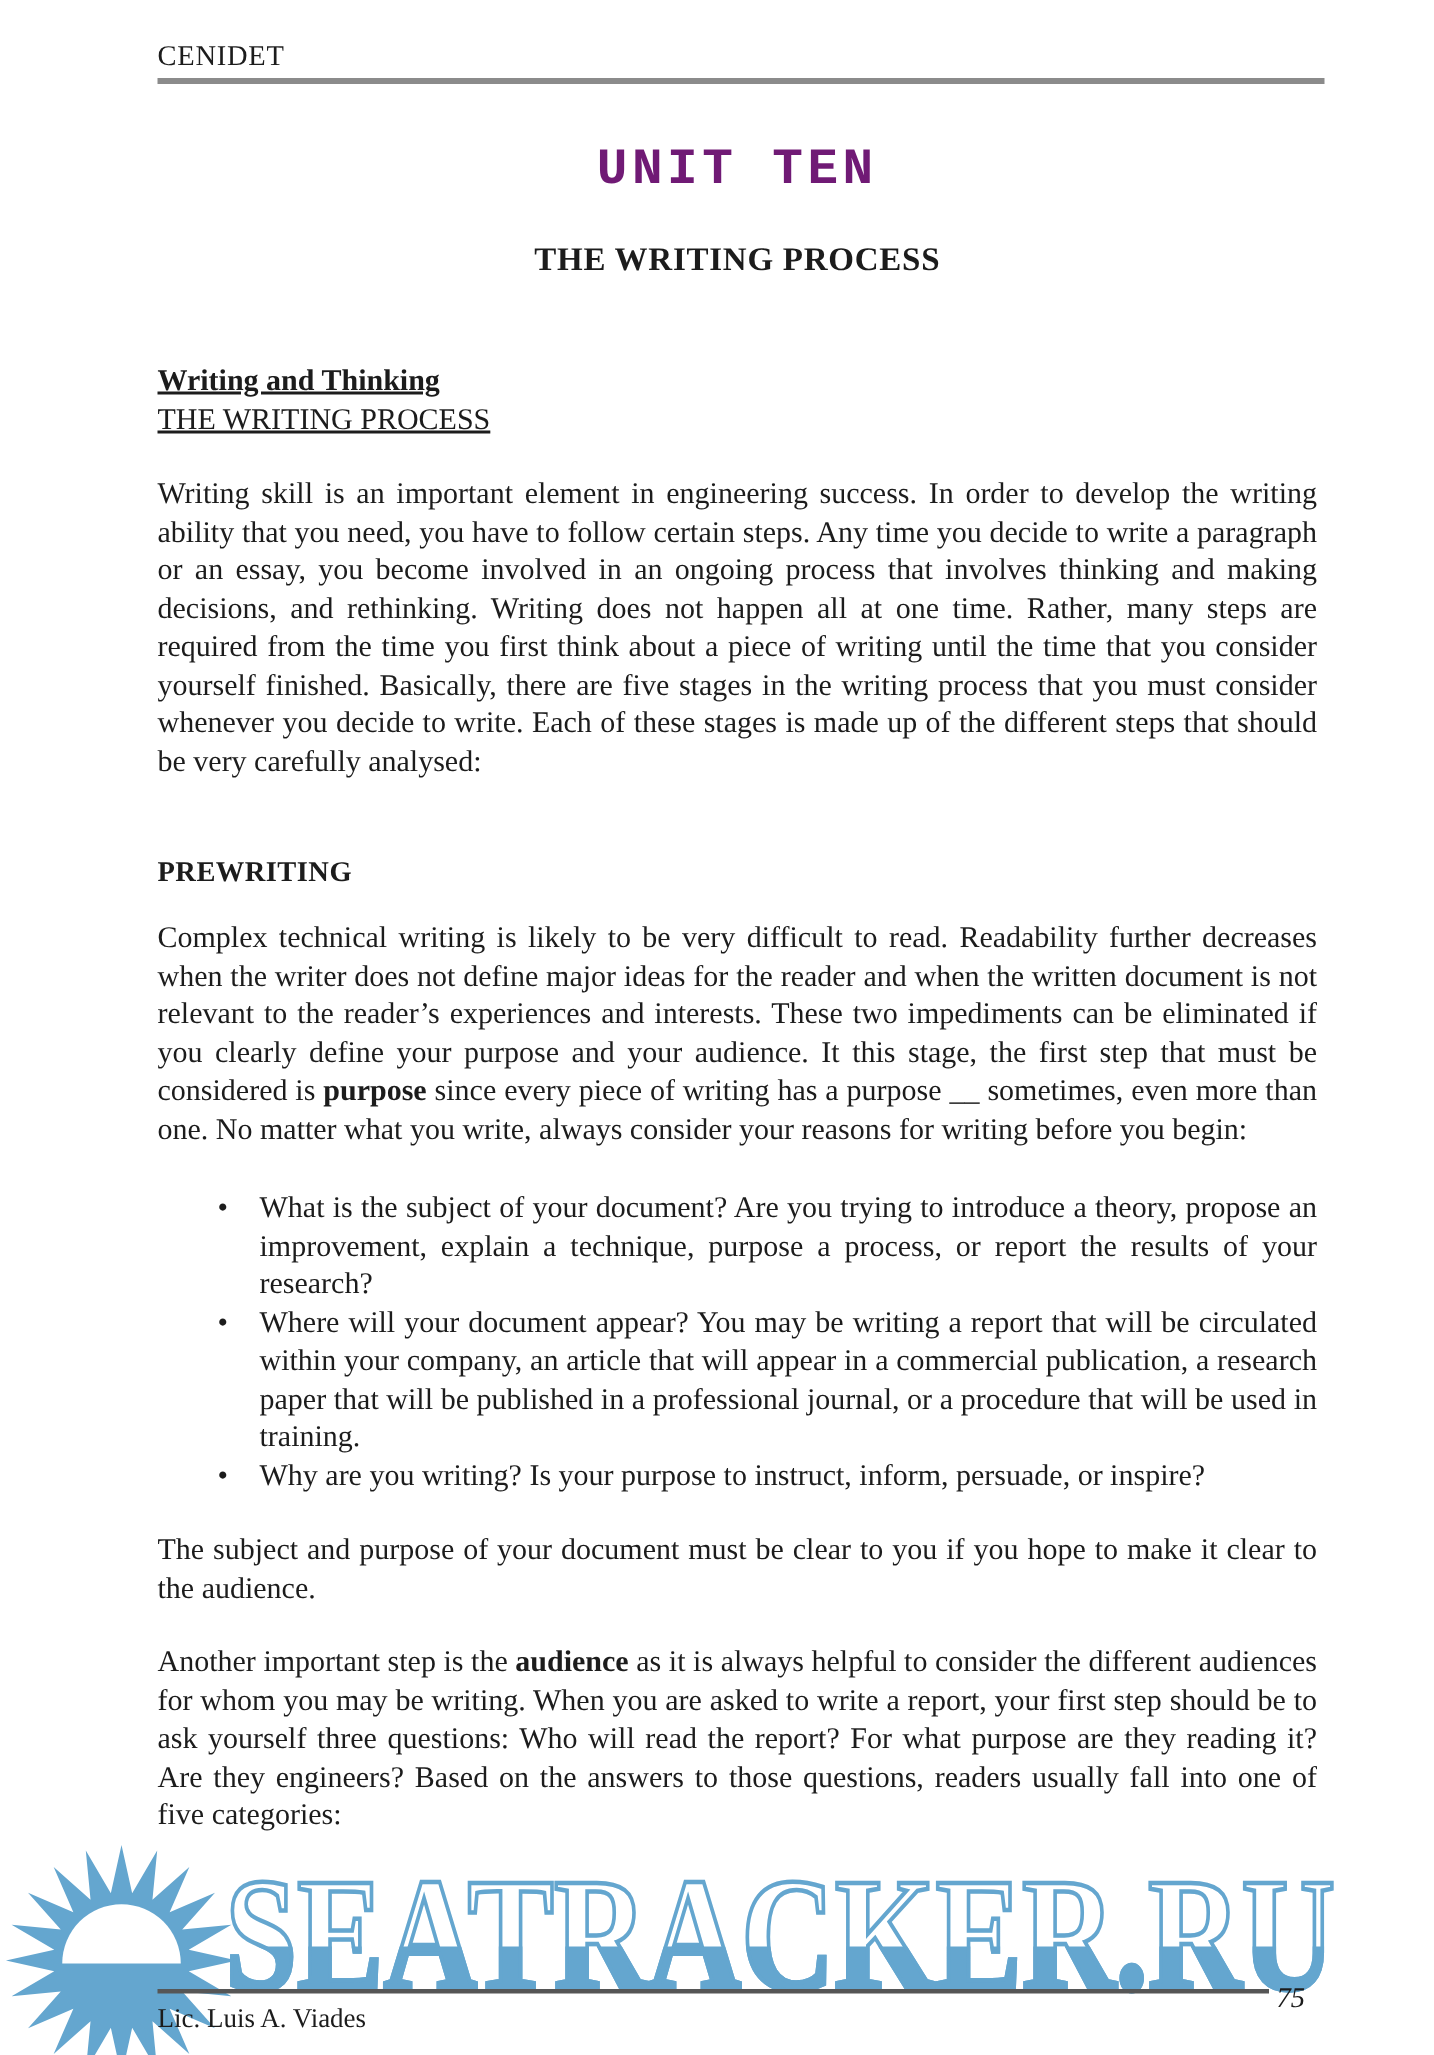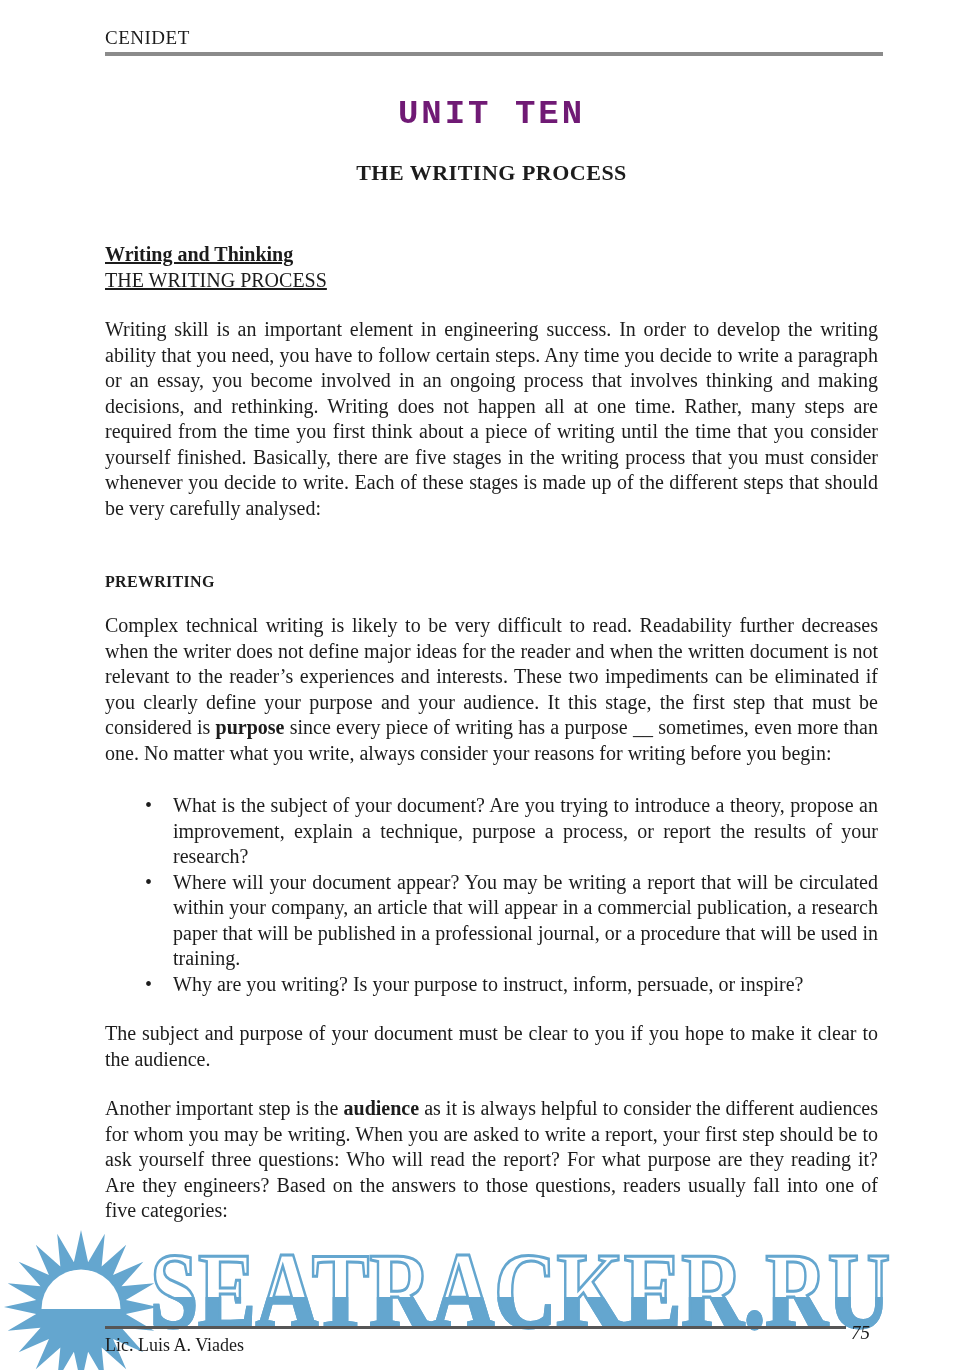--- a/index.html
+++ b/index.html
@@ -34,21 +34,21 @@
     letter-spacing: 0.5px;
   }
   .section-heading { margin-top: 54px; font-size: 20px; line-height: 26px; text-decoration: underline; }
   .section-heading .bold-line { font-weight: bold; }
   p.body-par {
     margin: 24px 0 0 0;
     font-size: 20px; line-height: 25.5px;
     text-align: justify;
   }
   p.par-tight { margin-top: 18px; }
-  .prewriting-heading { margin: 48px 0 0 0; font-weight: bold; font-size: 16px; line-height: 26px; letter-spacing: 0.3px; }
+  .prewriting-heading { margin: 48px 0 0 0; font-weight: bold; font-size: 19px; line-height: 26px; letter-spacing: 0.3px; }
   .bold-term { font-weight: bold; }
   ul.bullet-list { margin: 27px 0 0 0; padding: 0 0 0 40px; list-style: none; }
   ul.bullet-list li { display: flex; font-size: 20px; line-height: 25.5px; }
   ul.bullet-list .dot { width: 28px; flex: 0 0 28px; }
   ul.bullet-list .li-text { flex: 1; text-align: justify; }
   
   .watermark { position: absolute; left: 0; top: 1228px; z-index: 5; width: 756px; height: 142px; pointer-events: none; padding-left: 42px; }
   .sun-icon { position: absolute; left: 2px; top: 0; width: 158px; height: 158px; }
   .wm-text {
     position: absolute; left: 150px; top: 9px;

